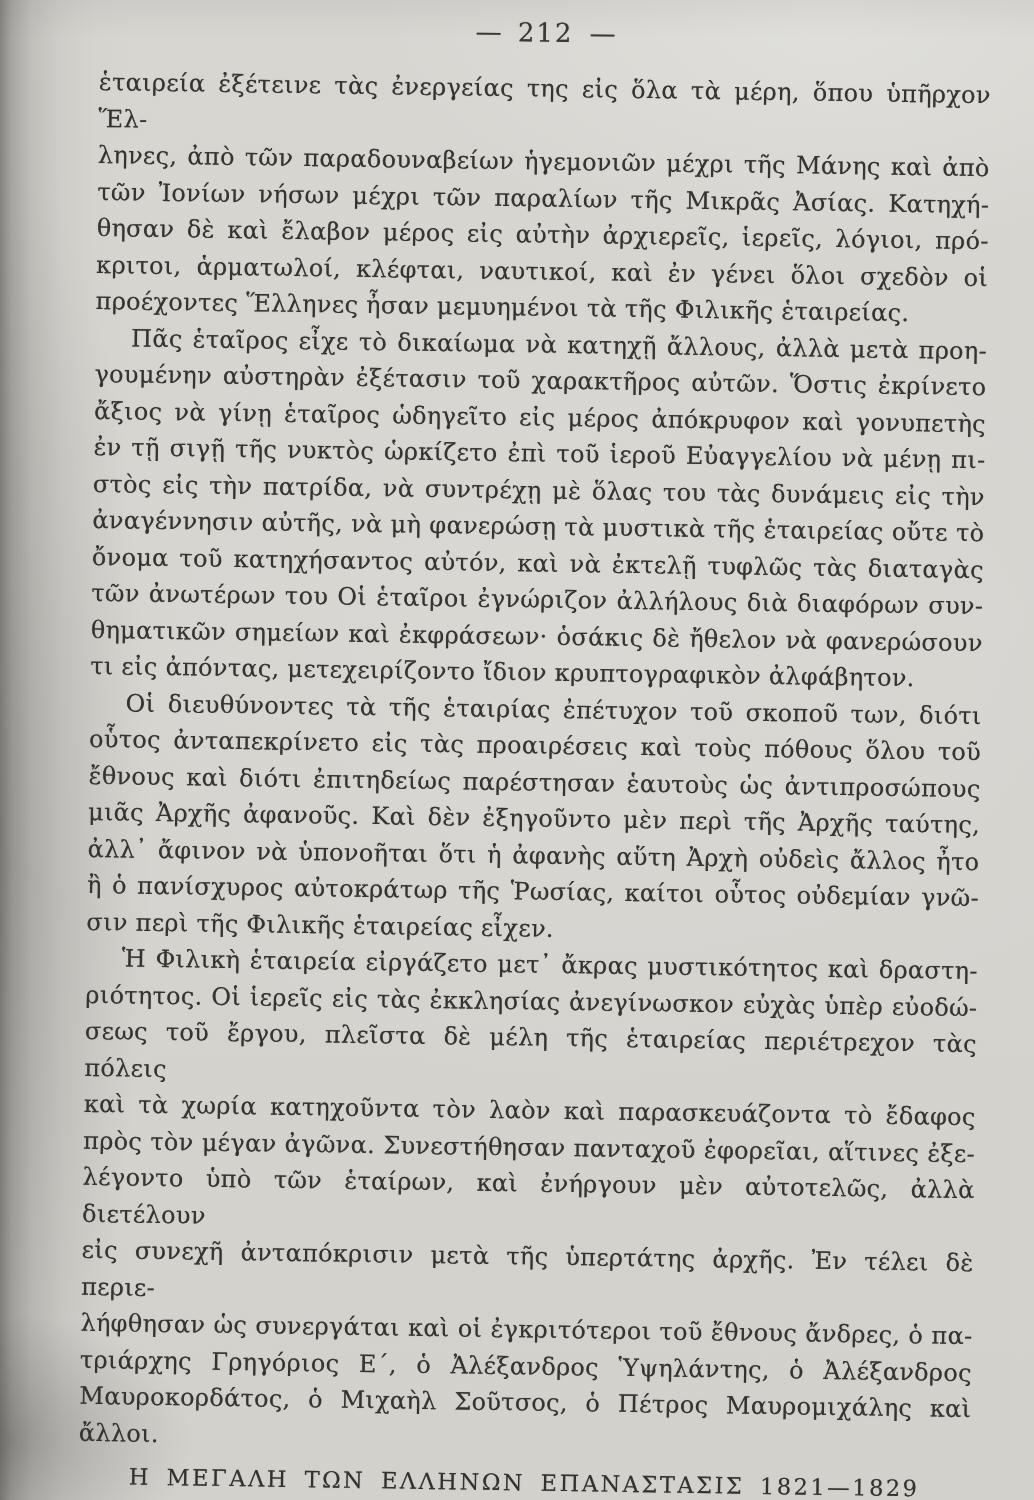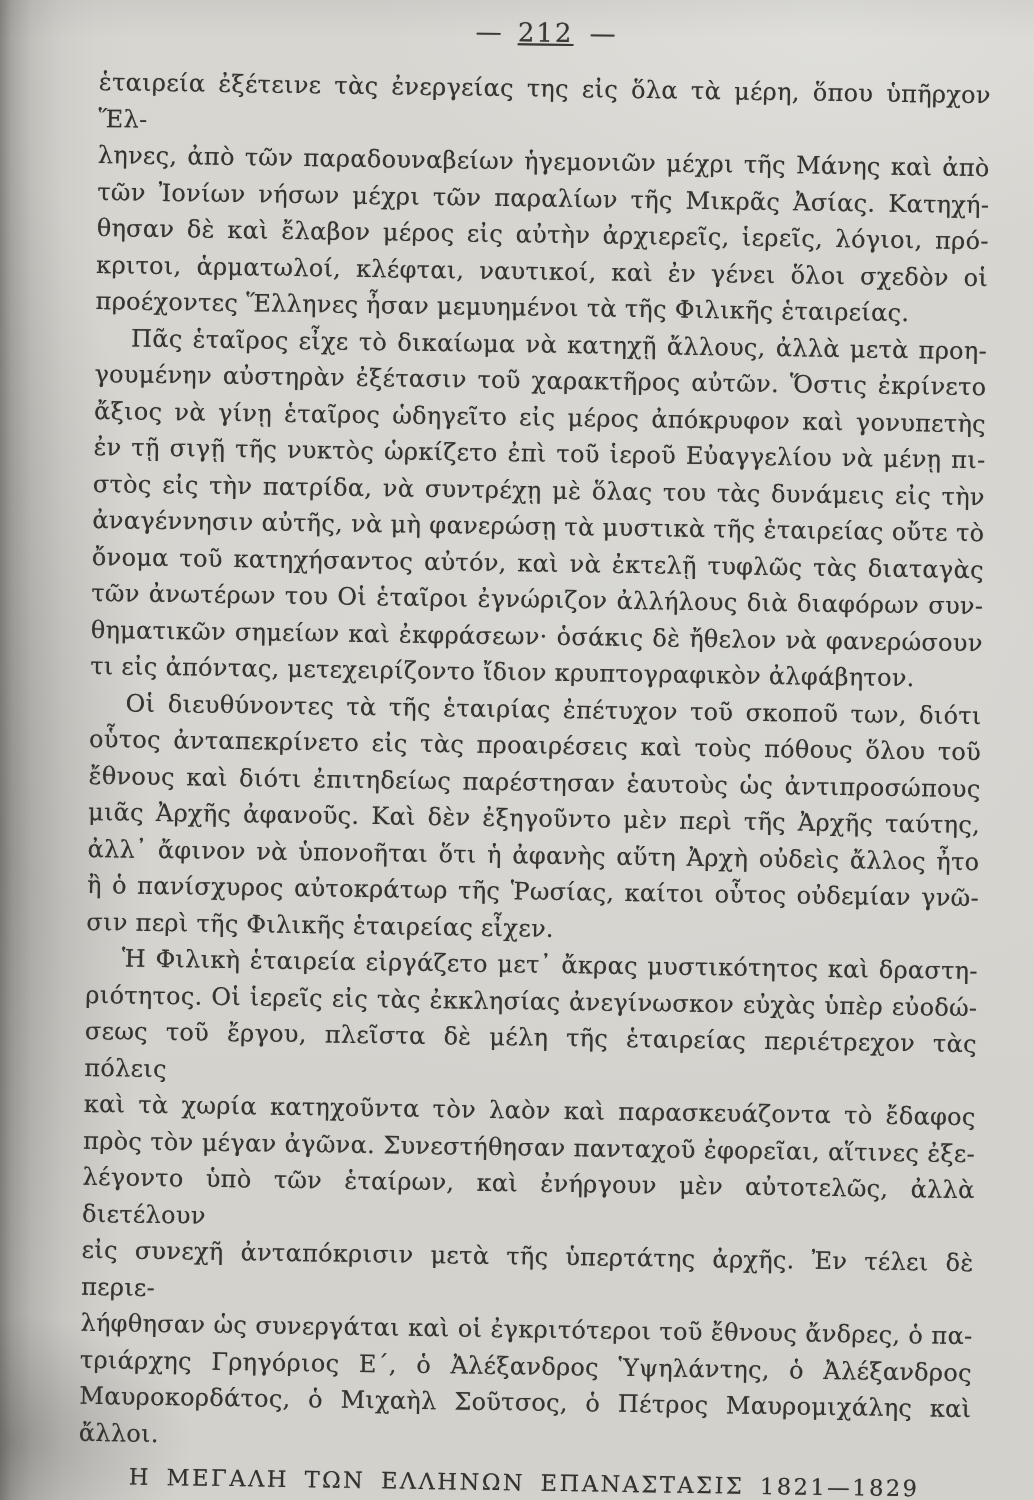--- a/index.html
+++ b/index.html
@@ -31,21 +31,21 @@
     text-shadow: 0 0 0.7px rgba(54,51,48,0.55);
     letter-spacing: 0.3px;
   }
   .page-header {
     text-align: center;
     font-size: 26px;
     line-height: 32px;
     margin-bottom: 22px;
     color: #3a3734;
   }
-  .page-header .num { margin: 0 16px; letter-spacing: 2px; text-decoration: underline; }
+  .page-header .num { margin: 0 16px; letter-spacing: 2px; }
   .line {
     font-size: 24px;
     line-height: 36.5px;
     text-align: justify;
     text-align-last: justify;
     white-space: normal;
   }
   .line.final { text-align-last: left; }
   .line.indent { text-indent: 36px; }
   .section-heading {

